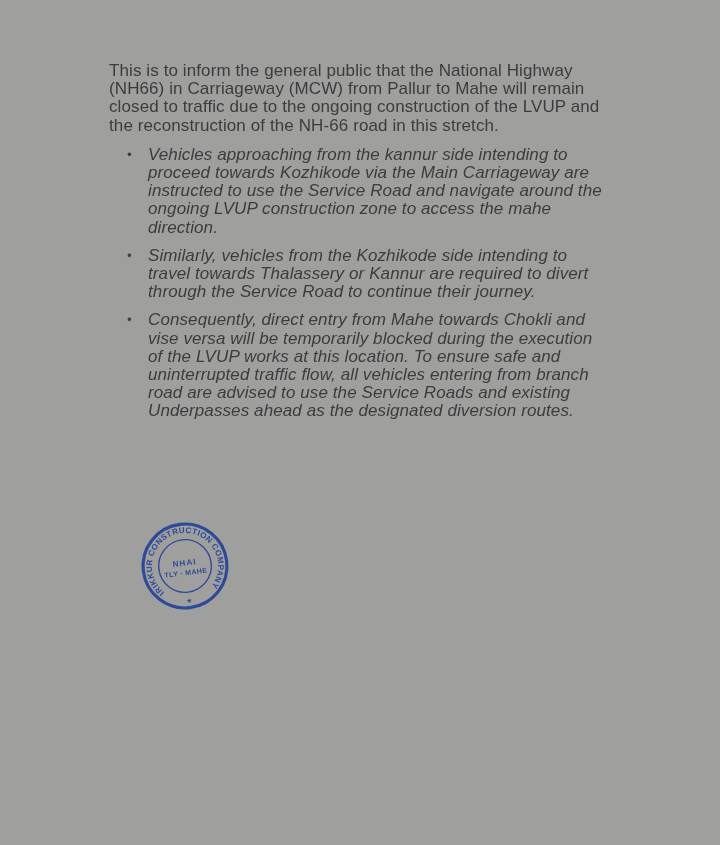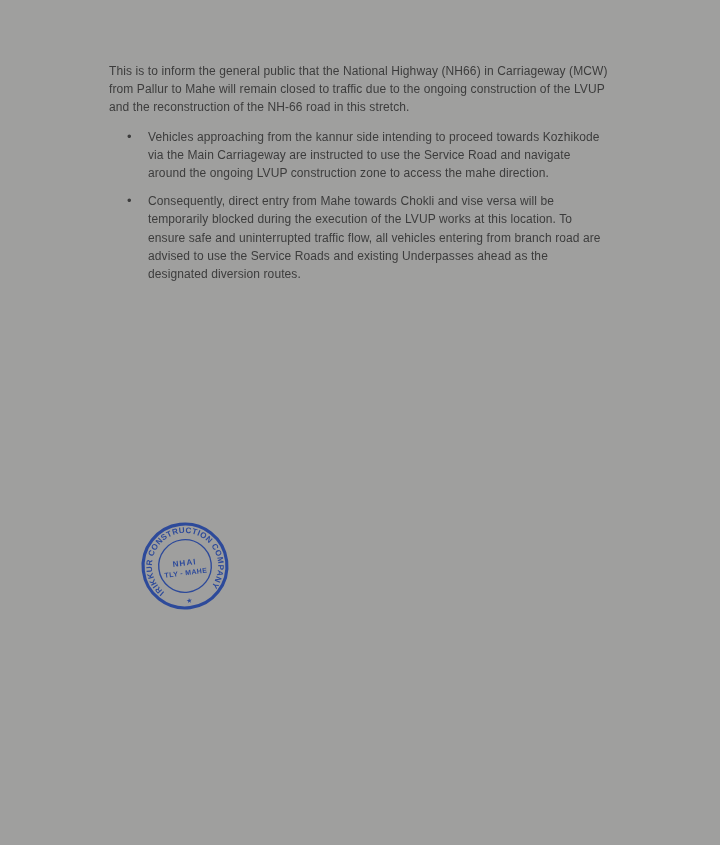--- a/index.html
+++ b/index.html
@@ -13,35 +13,36 @@
     background: #9f9f9e;
     font-family: "Liberation Sans", sans-serif;
     overflow: hidden;
   }
   .notice {
     position: absolute;
     left: 109px;
     top: 62px;
     width: 501px;
     color: #3c3c3c;
-    font-size: 12px;
+    font-size: 17px;
     line-height: 18.2px;
     letter-spacing: 0.1px;
   }
   .notice p {
     margin: 0 0 10px 0;
   }
   .notice ul {
     list-style: none;
     margin: 11px 0 10px 0;
     padding: 0 0 0 39px;
   }
   .notice li {
     position: relative;
     margin: 0 0 10px 0;
+    font-style: italic;
   }
   .notice li::before {
     content: "\2022";
     position: absolute;
     left: -21px;
     top: 0;
     font-size: 13px;
     color: #3c3c3c;
   }
   .stamp {
@@ -59,20 +60,21 @@
   }
 </style>
 </head>
 <body>
 
 <div class="notice">
   <p>This is to inform the general public that the National Highway (NH66) in Carriageway (MCW) from Pallur to Mahe will remain closed to traffic due to the ongoing construction of the LVUP and the reconstruction of the NH-66 road in this stretch.</p>
 
   <ul>
     <li>Vehicles approaching from the kannur side intending to proceed towards Kozhikode via the Main Carriageway are instructed to use the Service Road and navigate around the ongoing LVUP construction zone to access the mahe direction.</li>
+    <li>Similarly, vehicles from the Kozhikode side intending to travel towards Thalassery or Kannur are required to divert through the Service Road to continue their journey.</li>
     <li>Consequently, direct entry from Mahe towards Chokli and vise versa will be temporarily blocked during the execution of the LVUP works at this location. To ensure safe and uninterrupted traffic flow, all vehicles entering from branch road are advised to use the Service Roads and existing  Underpasses ahead as the designated diversion routes.</li>
   </ul>
 
 
 </div>
 
 <div class="stamp">
   <svg viewBox="0 0 100 100" xmlns="http://www.w3.org/2000/svg">
     <g transform="rotate(-7 50 50)">
       <circle cx="50" cy="50" r="45.6" fill="none" stroke="#24439a" stroke-width="3.4"></circle>

